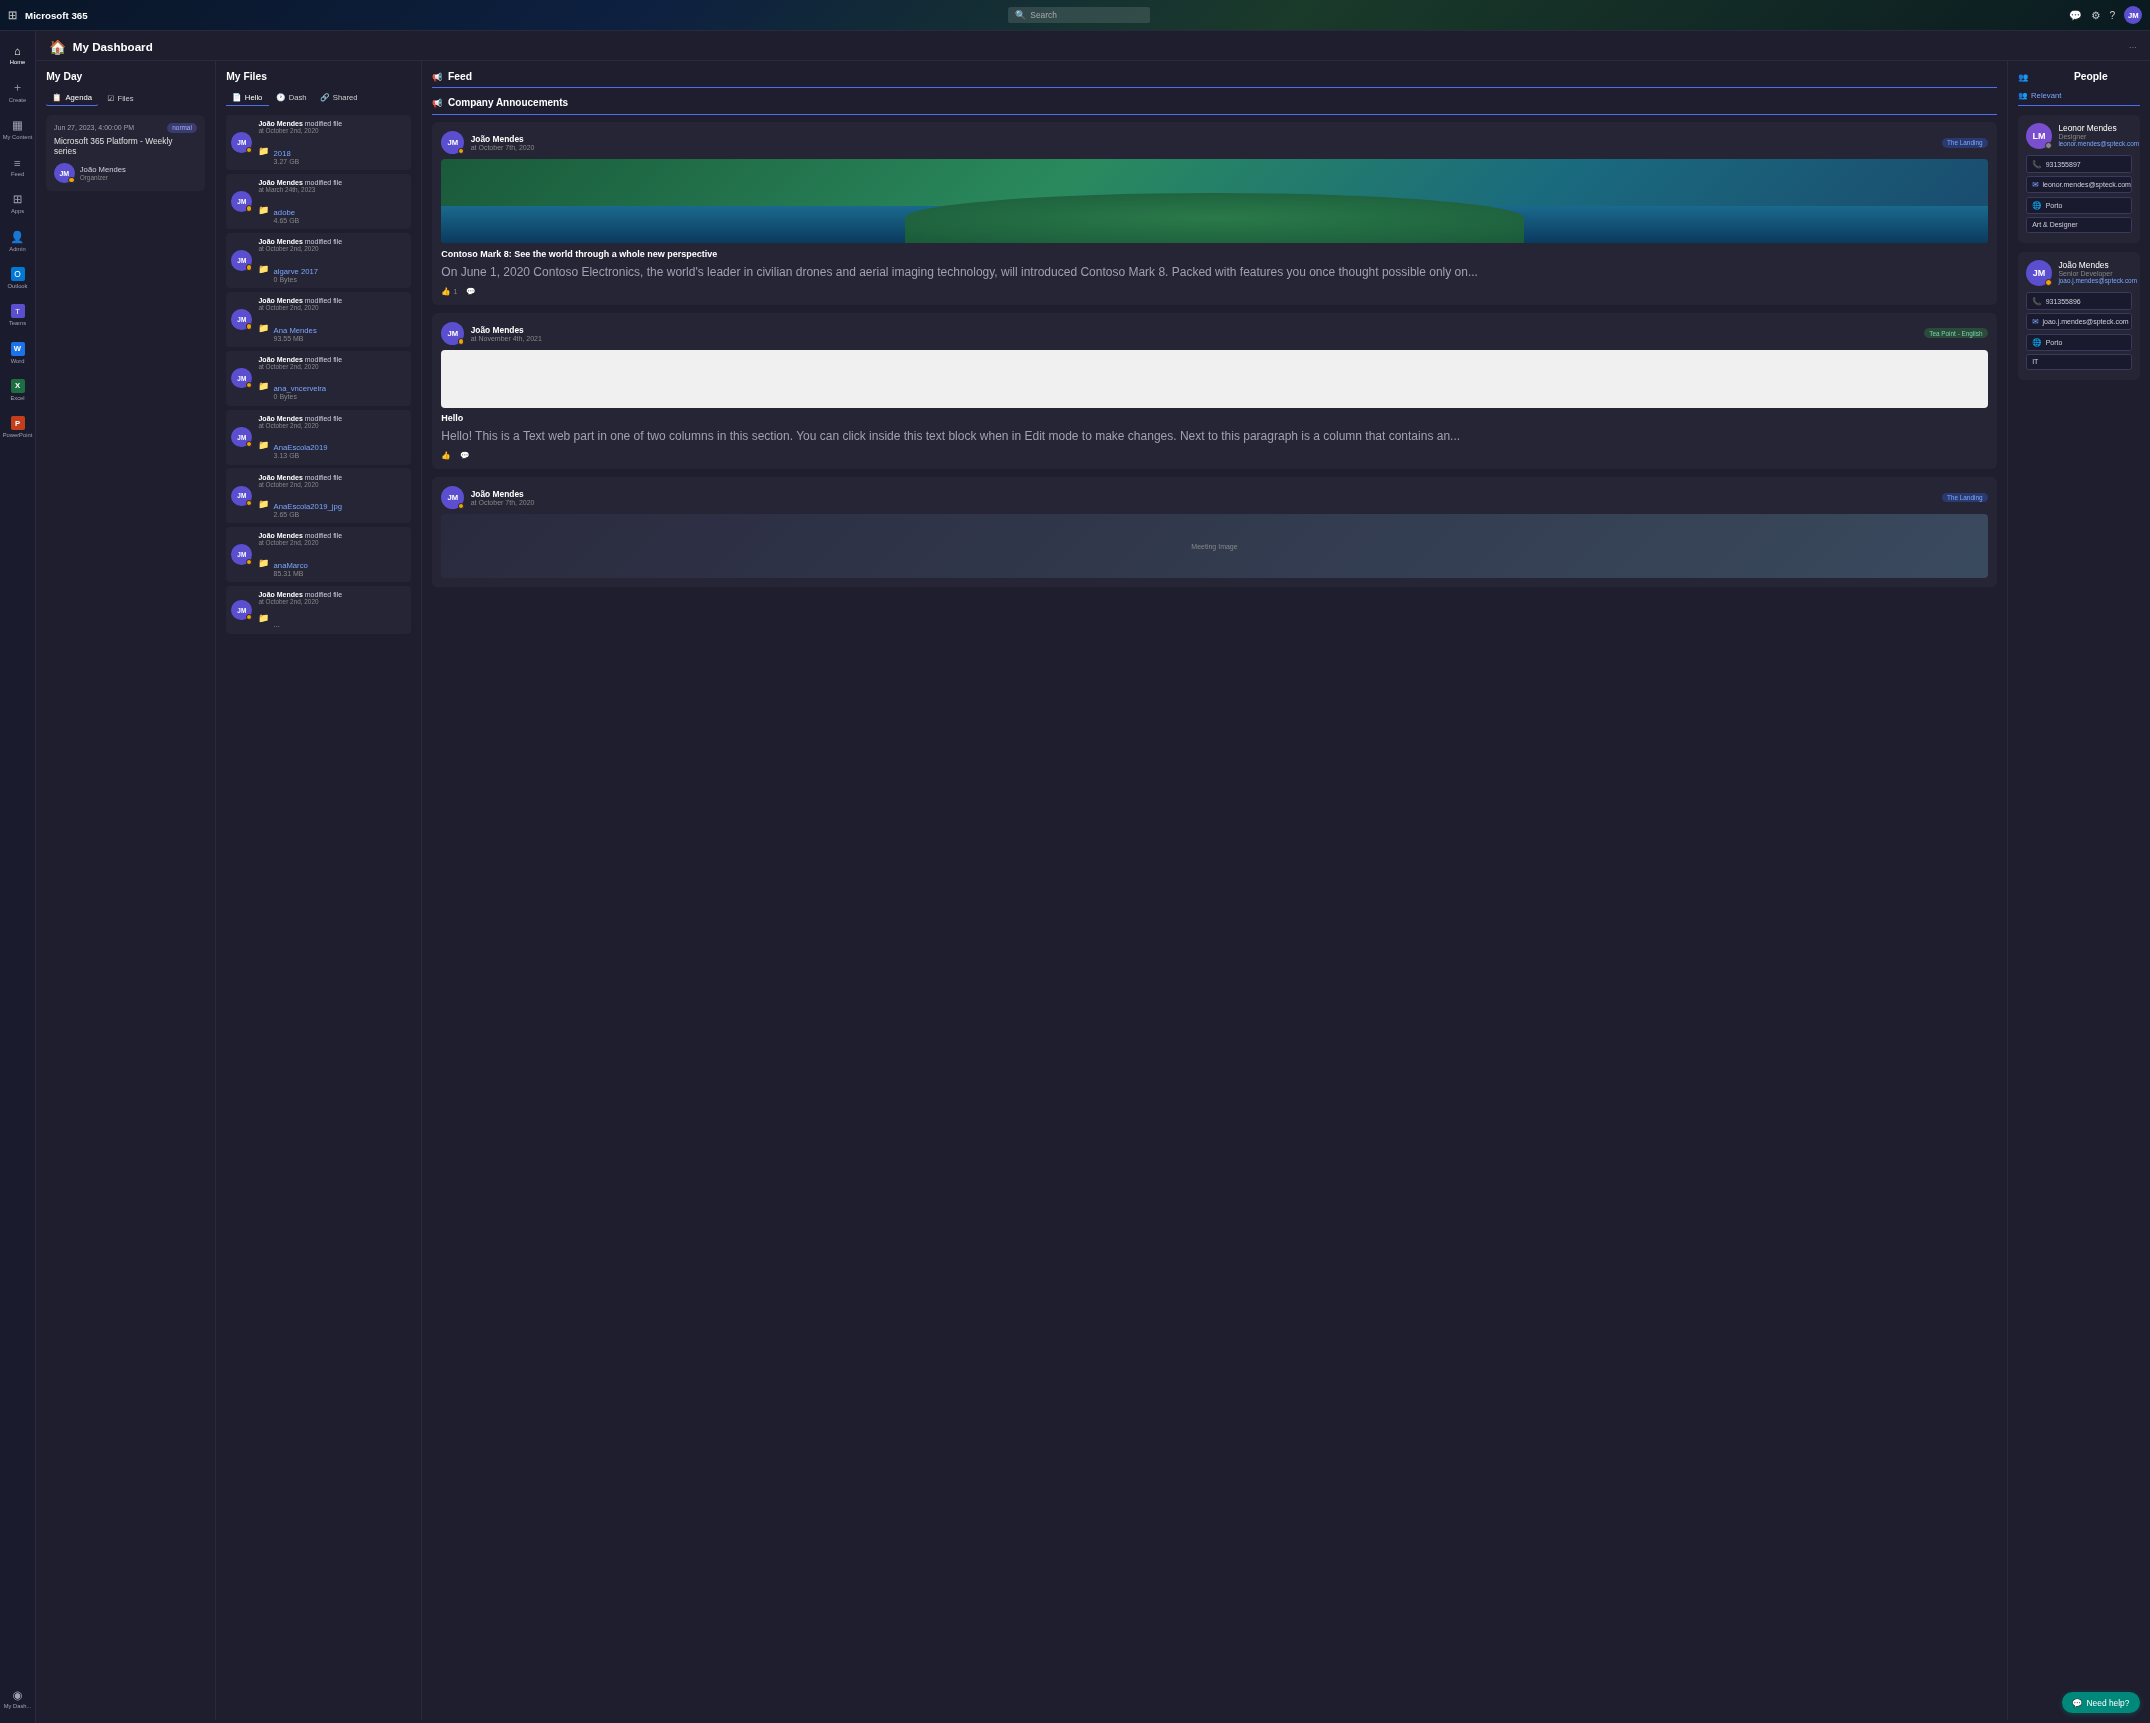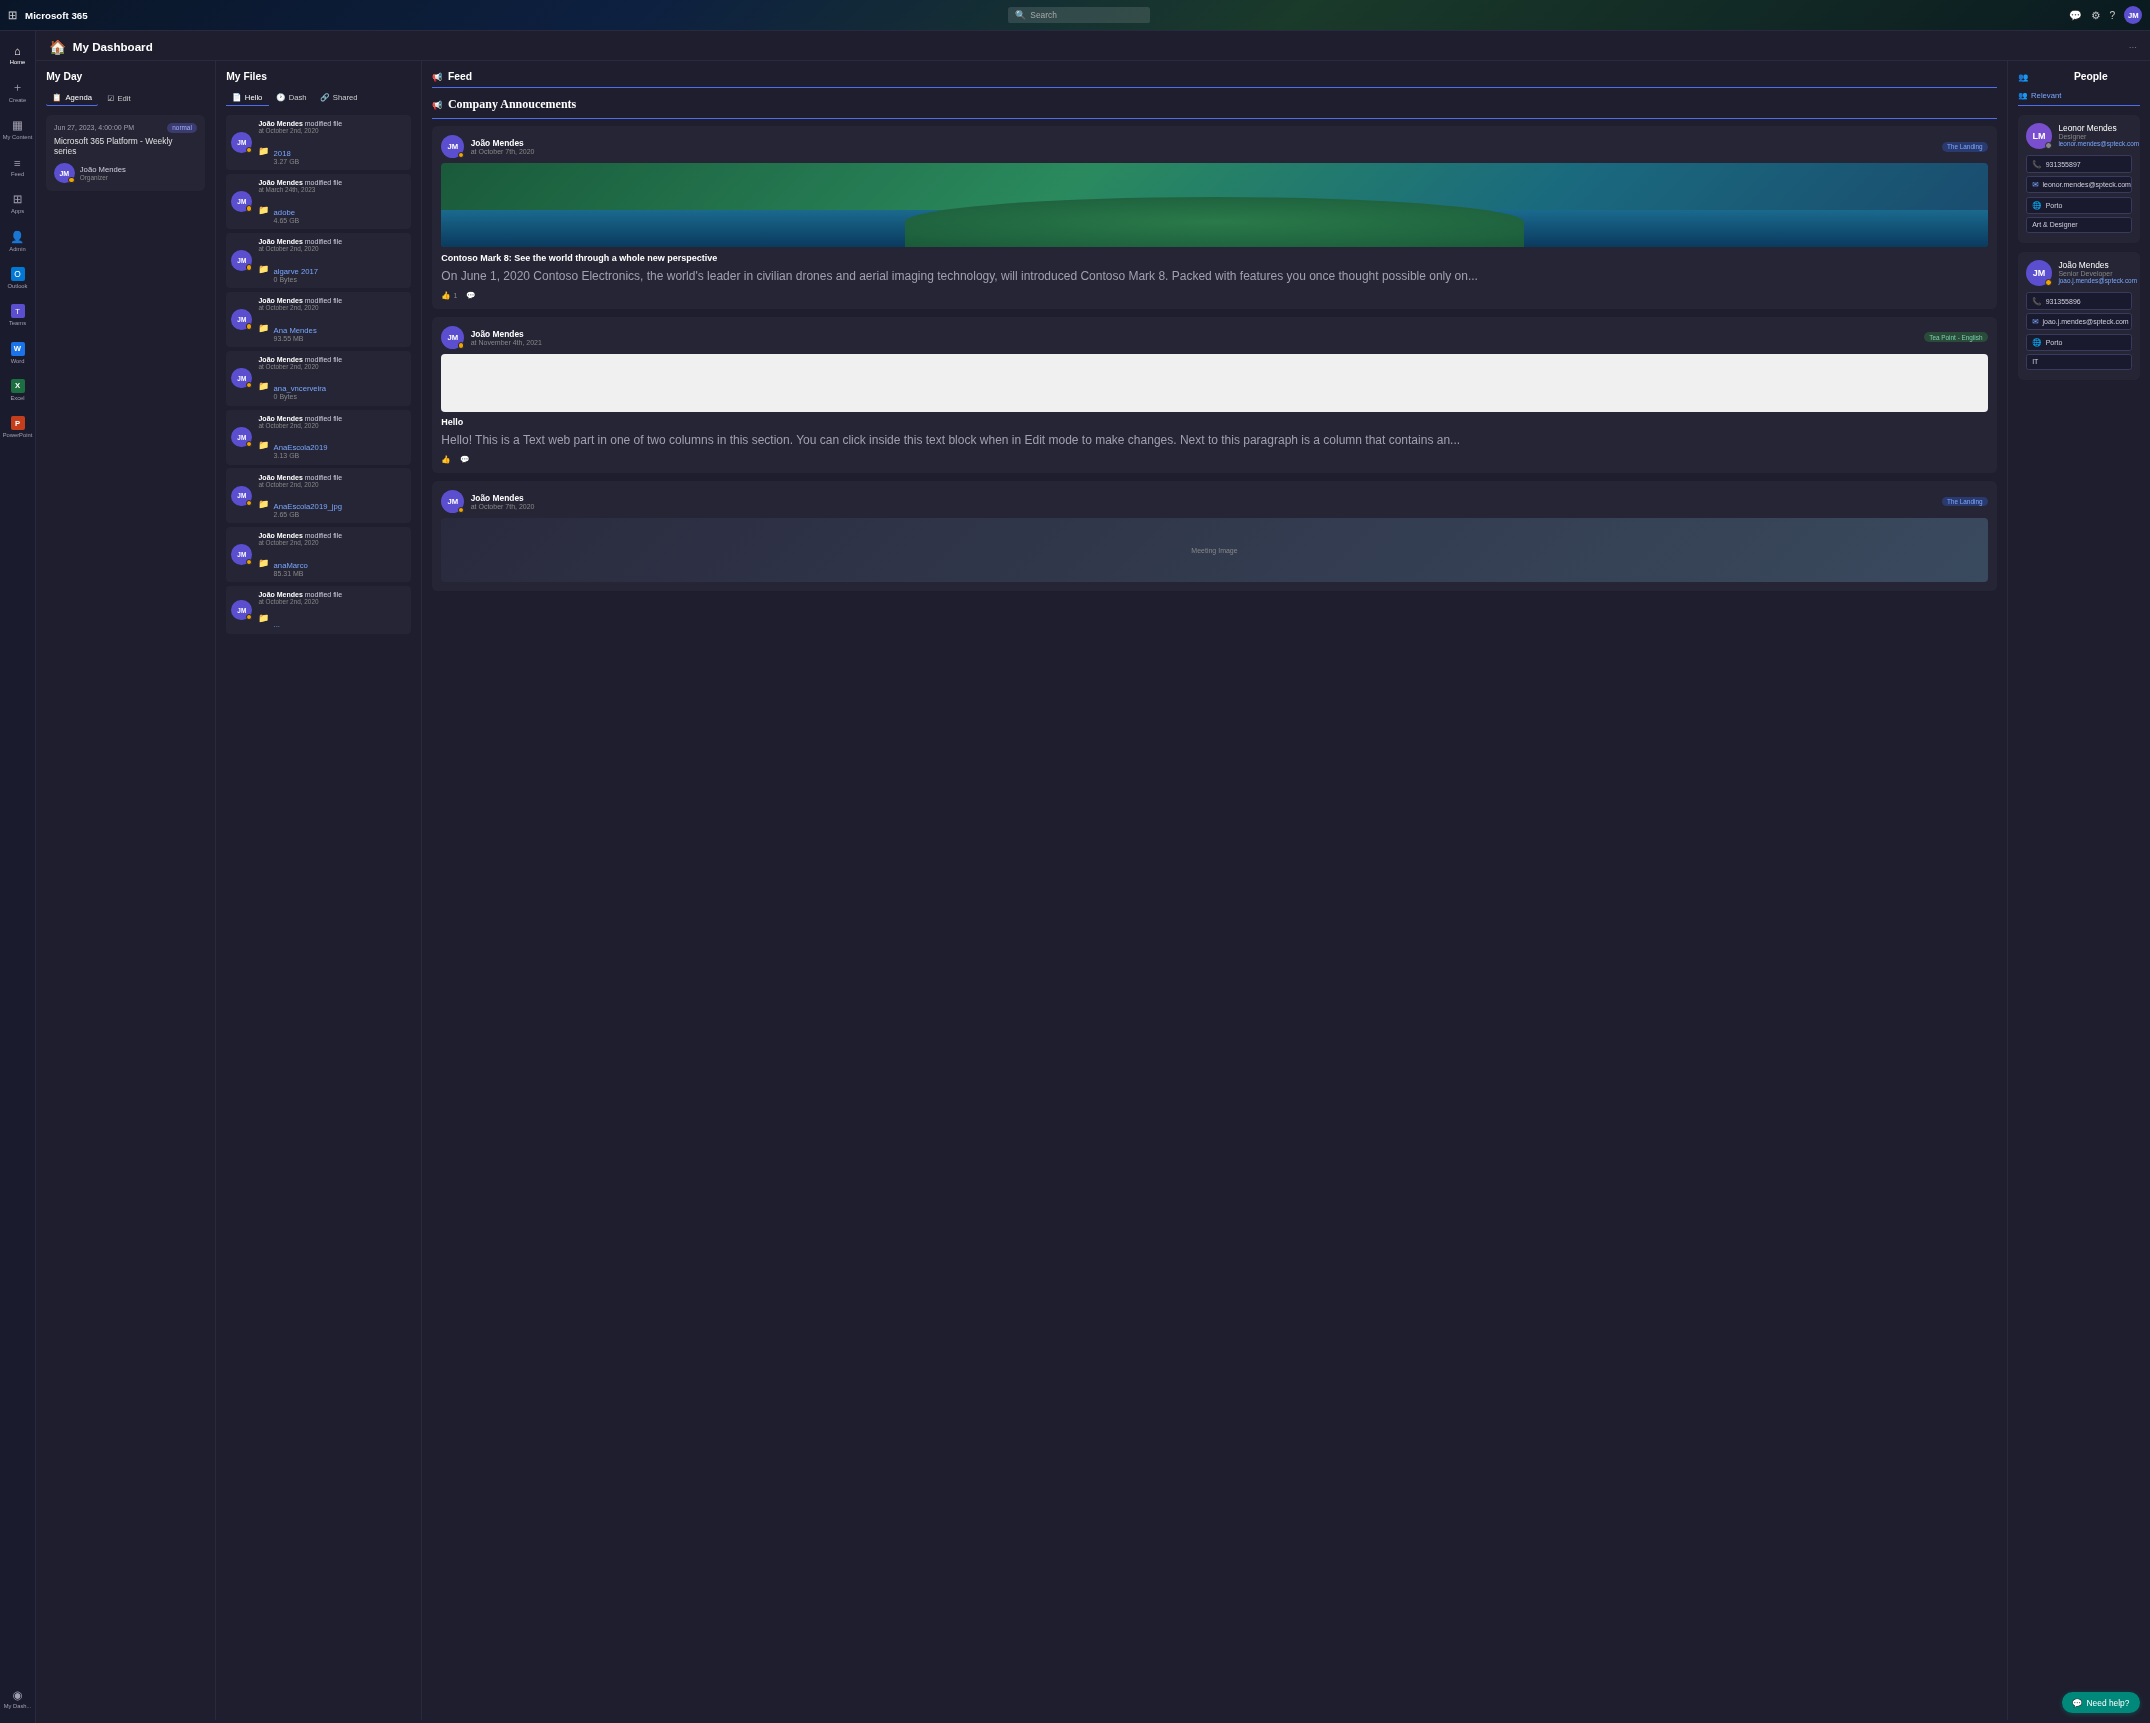--- a/index.html
+++ b/index.html
@@ -253,21 +253,21 @@
 
         <div class="myday-col">
           <div class="col-title">My Day</div>
           <div class="tab-row">
             <button class="tab-btn active">
               <span>📋</span>
               <span>Agenda</span>
             </button>
             <button class="tab-btn">
               <span>☑</span>
-              <span>Edit</span>
+              <span>Files</span>
             </button>
           </div>
 
           <div class="event-card">
             <div class="event-meta">
               <span class="event-time">Jun 27, 2023, 4:00:00 PM</span>
               <span class="event-badge">normal</span>
             </div>
             <div class="event-title">Microsoft 365 Platform - Weekly series</div>
             <div class="event-person">
@@ -475,21 +475,21 @@
             </div>
         </div>
 
         <div class="feed-col">
           <div class="feed-header">
             <span>📢</span>
             <span class="feed-title">Feed</span>
           </div>
           <div style="display:flex;align-items:center;gap:5.2px;margin-bottom:7.7px;border-bottom:1.3px solid #4e6ef2;padding-bottom:5.2px;">
             <span style="color:#7aa7ff;">📢</span>
-            <span style="color:#fff;font-size:12px;font-weight:600;font-family:Liberation Serif, serif;">Company Annoucements</span>
+            <span style="color:#fff;font-size:10px;font-weight:600;">Company Annoucements</span>
           </div>
 
           <div class="feed-post">
             <div class="feed-post-header">
               <div class="person-avatar" style="width:23px;height:23px;font-size:7.7px;">
                 JM
                 <span class="status-dot"></span>
               </div>
               <div class="feed-post-meta">
                 <div class="feed-post-name">João Mendes</div>

